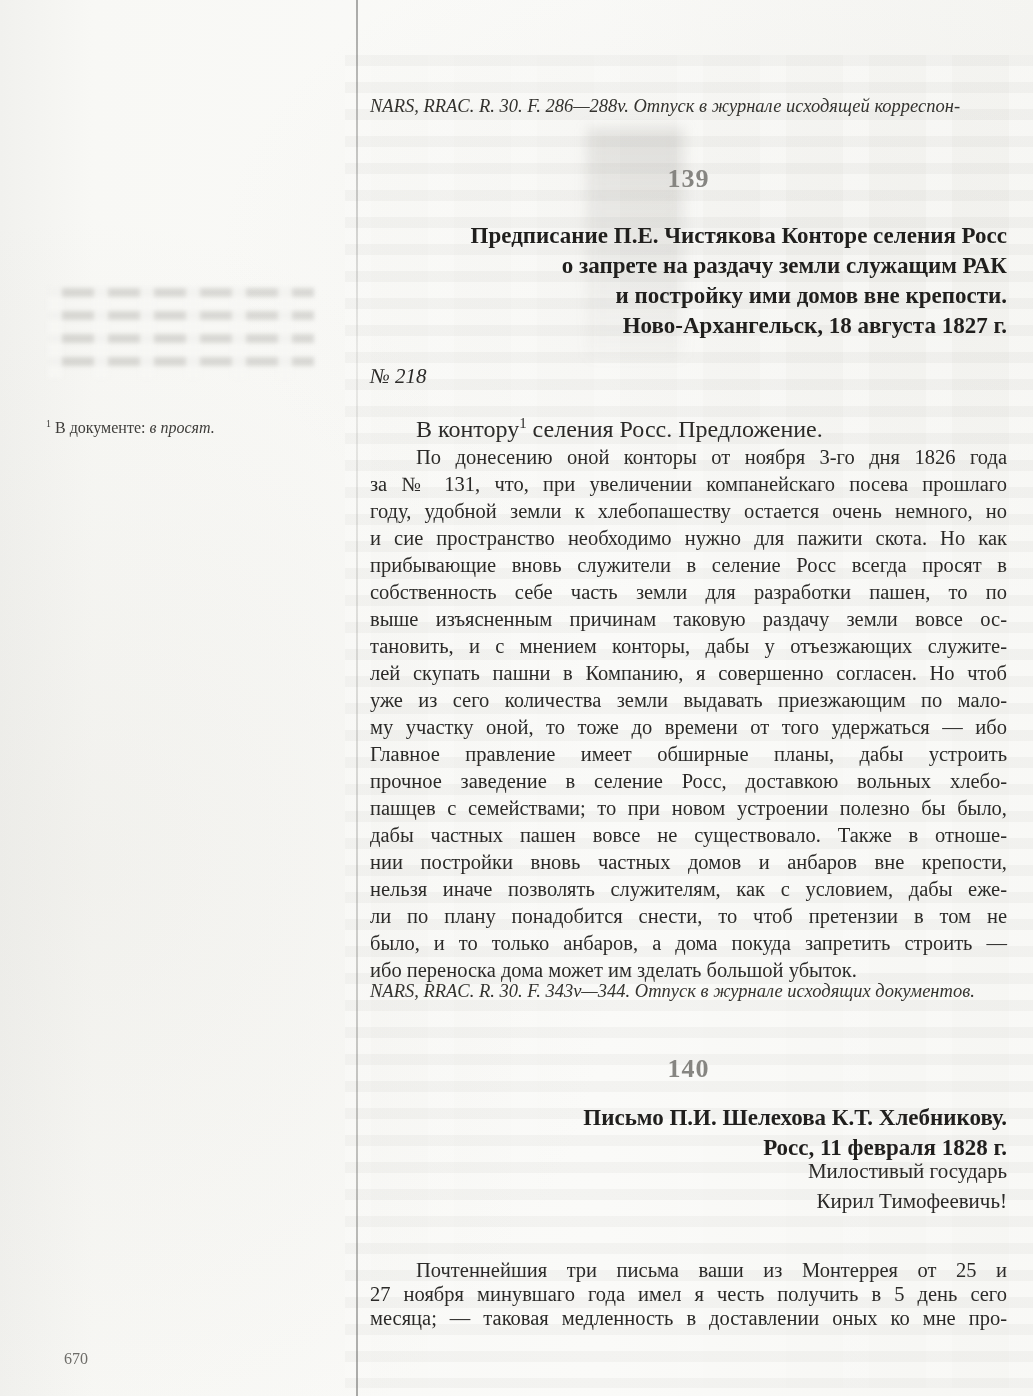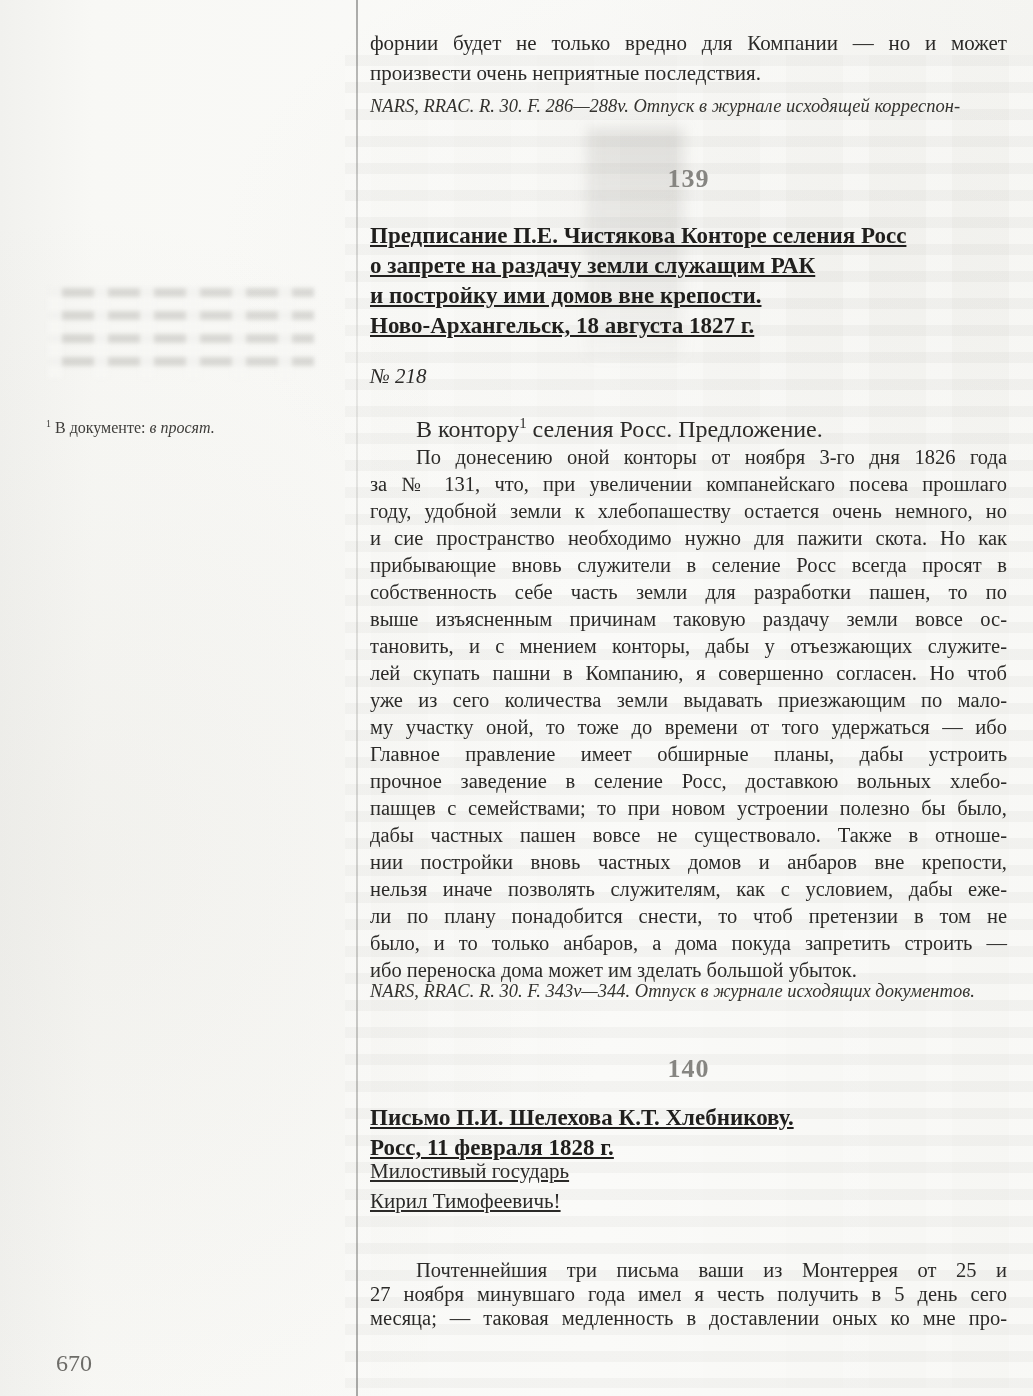--- a/index.html
+++ b/index.html
@@ -40,21 +40,21 @@
     background: linear-gradient(180deg,
       rgba(90,90,88,0.50), rgba(140,140,136,0.16) 25%,
       rgba(120,120,116,0.26) 55%, rgba(100,100,96,0.40) 85%, rgba(90,90,88,0.50));
   }
   
   .block { position: absolute; left: 370px; width: 637px; }
   .line { min-height: 1em; }
   .j .line { text-align: justify; text-align-last: justify; }
   .last-left .line:last-child { text-align-last: left; }
   .indent .line:first-child { text-indent: 46px; }
-  .center .line { text-align: left; text-decoration: underline; }
+  .center .line { text-align: right; }
 
   .prev-body { top: 28px; font-size: 21px; line-height: 30px; }
   .cite { font-style: italic; font-size: 18.5px; line-height: 28px; color: #34332f; }
   .prev-cite { top: 92px; }
 
   .doc-num { text-align: center; font-size: 26px; font-weight: 600;
              letter-spacing: 1px; color: #868581; }
   .num139 { top: 164px; }
   .num140 { top: 1054px; }
 
@@ -69,37 +69,33 @@
   .margin-note .term { font-style: italic; }
   sup { font-size: 0.62em; line-height: 0; }
 
   .opening { top: 416px; font-size: 24px; text-indent: 46px; }
   .body139 { top: 444px; font-size: 20.5px; line-height: 27px; }
   .cite139 { top: 977px; }
 
   .salutation { top: 1156px; font-size: 21px; line-height: 30px; }
   .body140 { top: 1258px; font-size: 20.5px; line-height: 24px; }
 
-  .page-number { position: absolute; left: 56px; top: 1350px;
-                 font-size: 24px; color: #6d6c68; }
+  .page-number { position: absolute; left: 64px; top: 1350px;
+                 font-size: 16px; color: #6d6c68; }
 </style>
 </head>
 <body>
 
 <div class="page">
 
   <div class="stripes"></div>
   <div class="left-smudge"></div>
   <div class="num-smudge"></div>
   <div class="fold"></div>
 
-  <section class="block prev-body j last-left">
-      <div class="line">форнии будет не только вредно для Компании — но и может</div>
-      <div class="line">произвести очень неприятные последствия.</div>
-    </section>
 
   <section class="block cite prev-cite j last-left">
       <div class="line">NARS, RRAC. R. 30. F. 286—288v. Отпуск в журнале исходящей корреспон-</div>
     </section>
 
   <div class="block doc-num num139">139</div>
 
   <section class="block doc-title title139 center">
       <div class="line">Предписание П.Е. Чистякова Конторе селения Росс</div>
       <div class="line">о запрете на раздачу земли служащим РАК</div>

